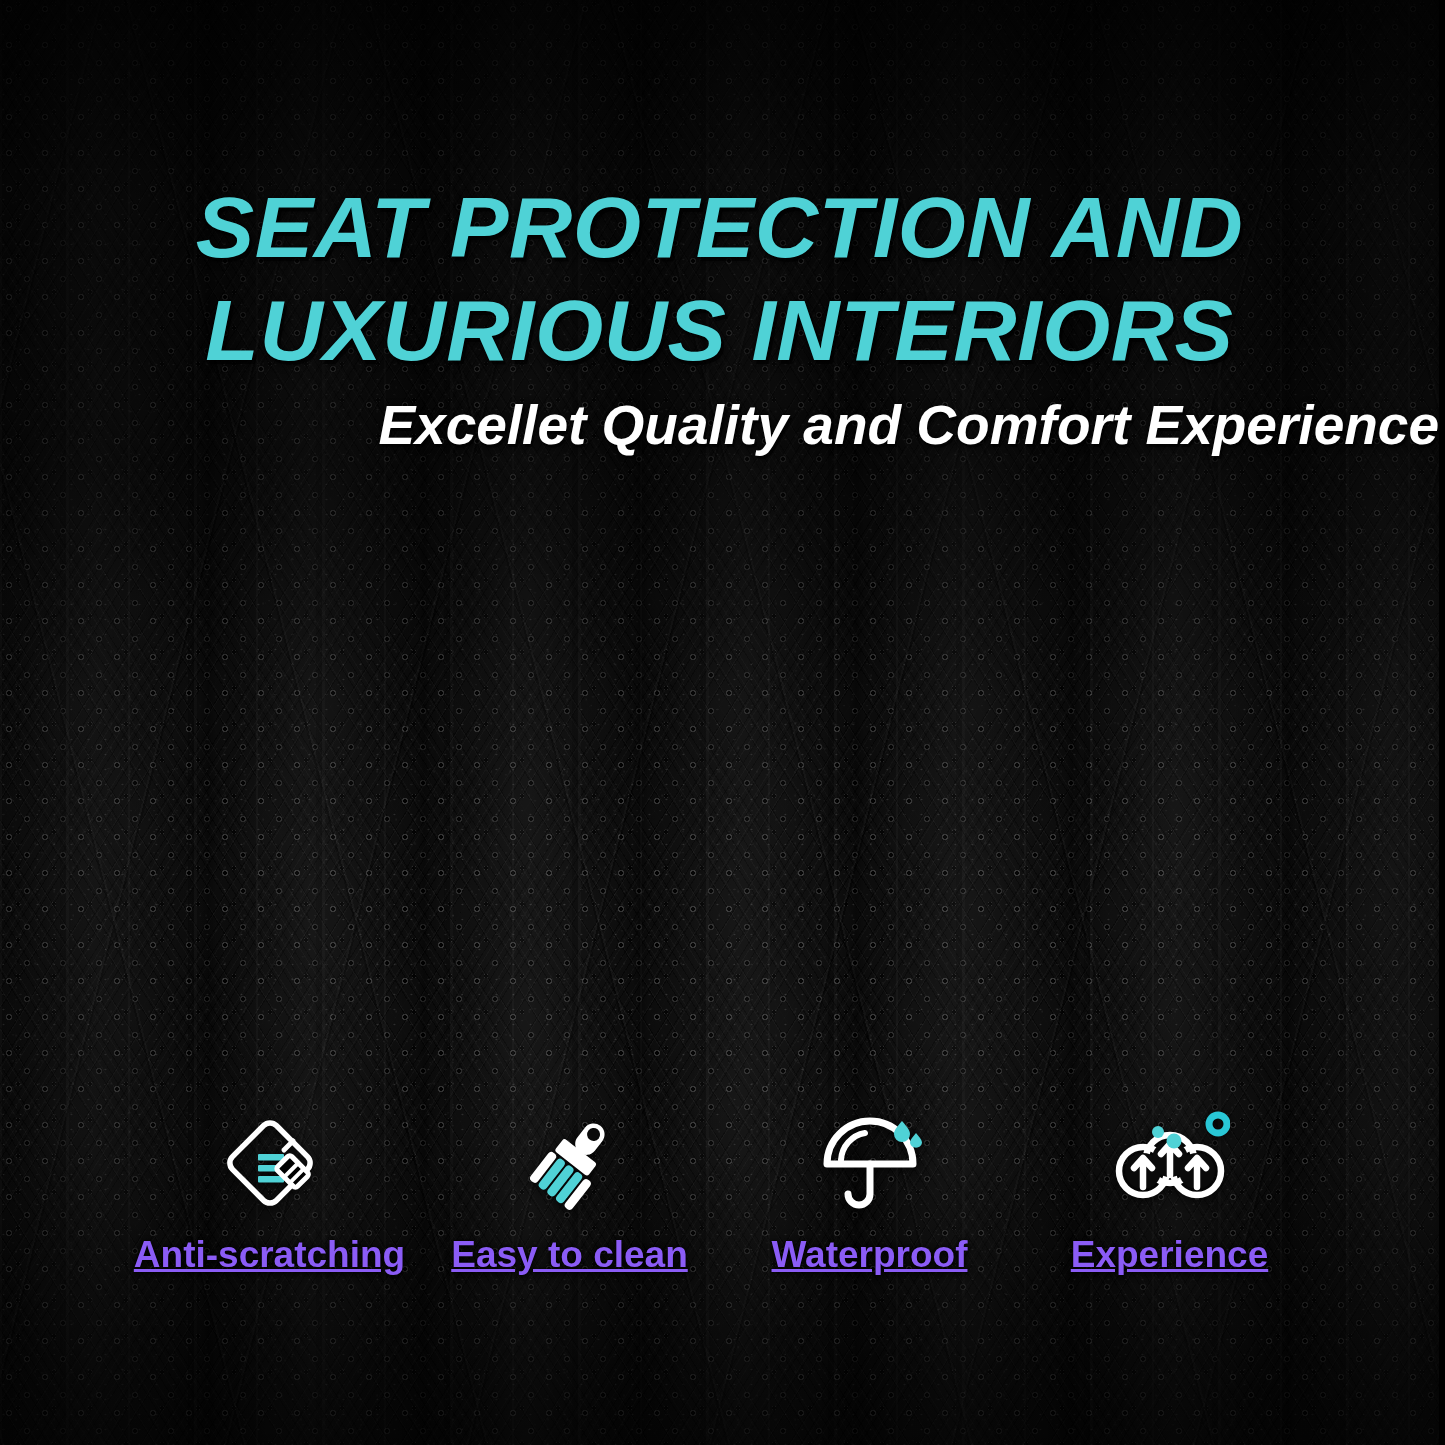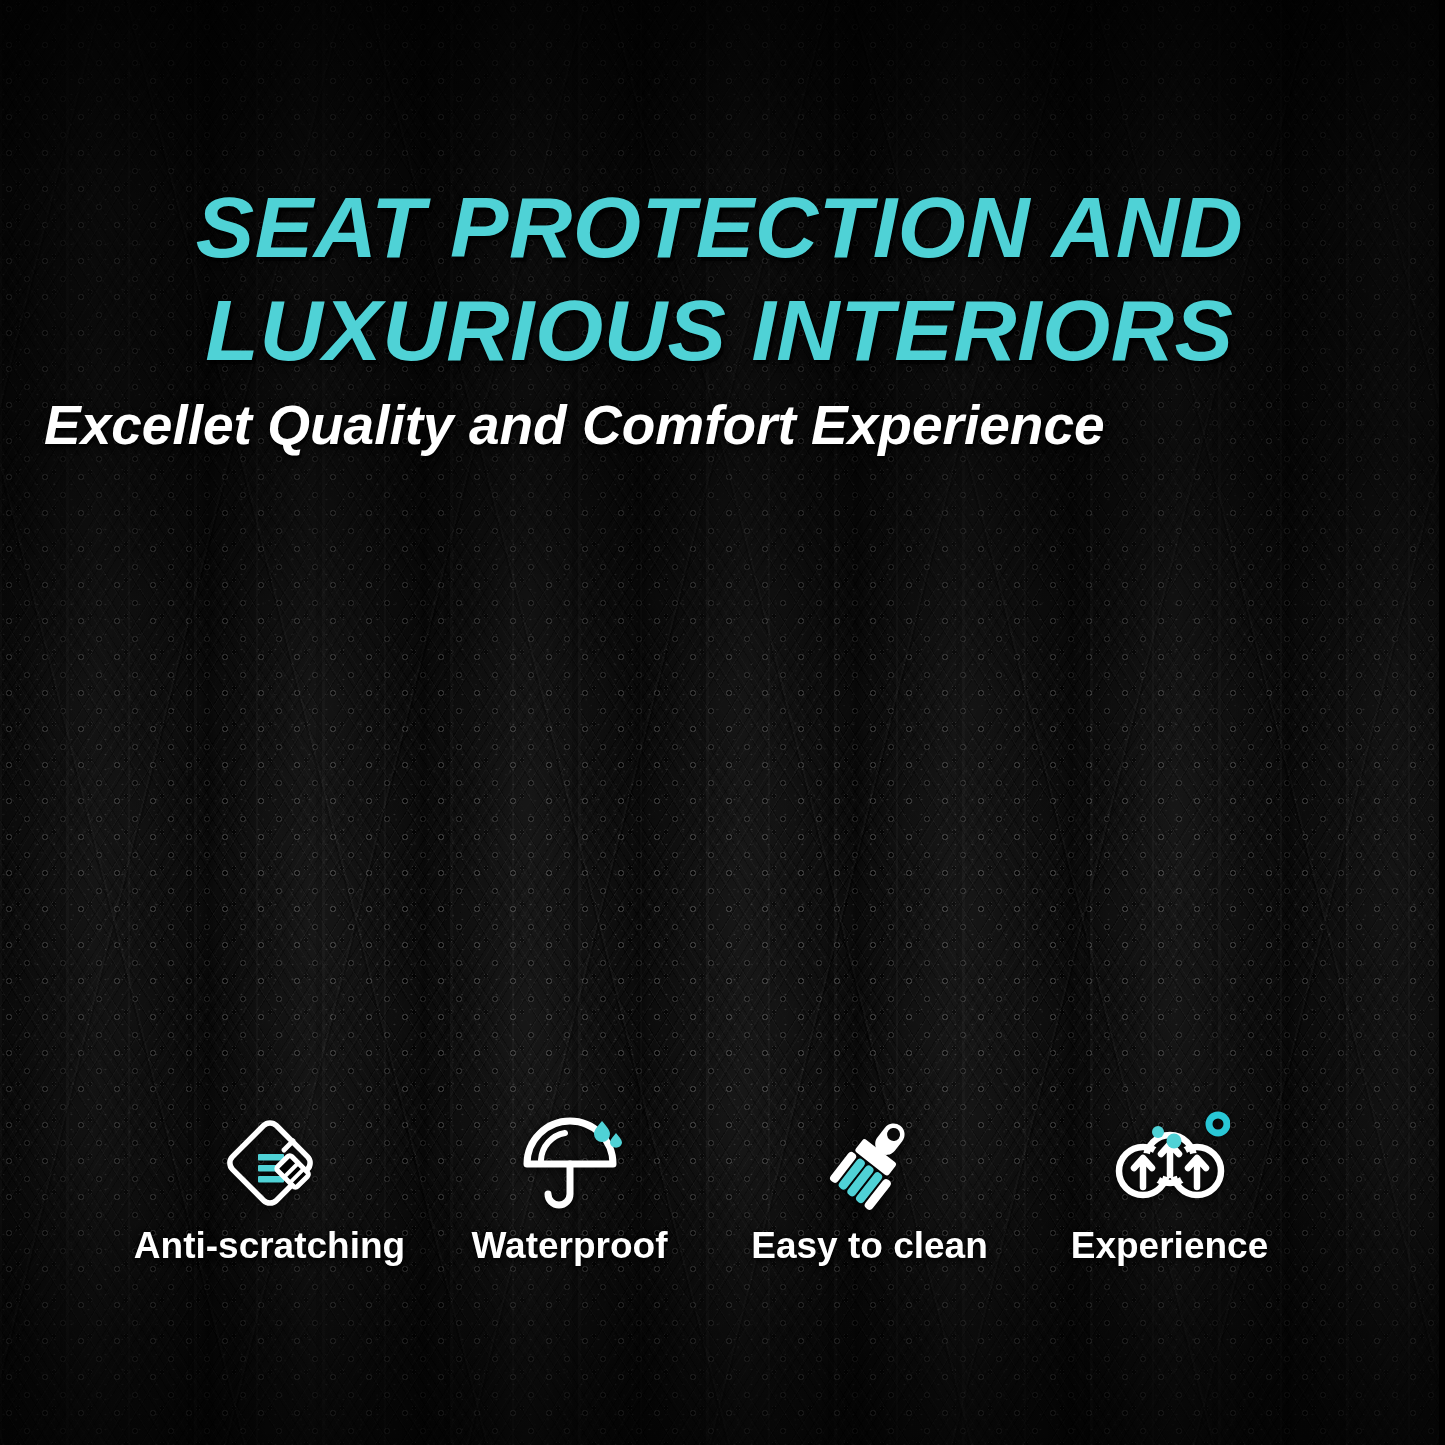--- a/index.html
+++ b/index.html
@@ -109,21 +109,21 @@
     font-style:italic;
     letter-spacing:.5px;
     transform:scaleX(1.02);
     text-shadow:
       3px 4px 0 rgba(0,0,0,.60),
       0 2px 10px rgba(0,0,0,.85);
     white-space:nowrap;
   }
   .subhead{
     position:absolute;left:0;right:0;top:392px;
-    text-align:left;
+    text-align:right;
     z-index:6;
     color:#ffffff;
     font-size:55px;
     line-height:66px;
     font-weight:bold;
     font-style:italic;
     white-space:nowrap;
     text-shadow:
       2px 3px 0 rgba(0,0,0,.55),
       0 2px 9px rgba(0,0,0,.8);
@@ -143,27 +143,28 @@
     width:300px;
     display:flex;
     flex-direction:column;
     align-items:center;
   }
   .feature .ic{
     height:115px;
     display:flex;align-items:center;justify-content:center;
   }
   .feature .cap{
-    margin-top:4px;
-    color:#ffffff;
+    margin-top:13px;
+    color:#8b5cf6;
     font-size:37px;
     line-height:44px;
     font-weight:bold;
     white-space:nowrap;
     text-shadow:0 2px 7px rgba(0,0,0,.9), 0 0 3px rgba(0,0,0,.9);
+    text-decoration:underline;
   }
   .feature svg{display:block;filter:drop-shadow(0 2px 6px rgba(0,0,0,.85));}
 </style>
 </head>
 <body>
 
 <div id="stage">
 
   <div class="layer lay-grain"></div>
   <div class="layer lay-hatch"></div>
@@ -201,57 +202,57 @@
 
           <path d="M70 43 L79 34" stroke="#ffffff" stroke-width="5" stroke-linecap="round"></path>
         </svg>
       </div>
       <div class="cap">Anti-scratching</div>
     </div>
 
     <div class="feature">
       <div class="ic">
         <svg width="112" height="112" viewBox="0 0 112 112" fill="none">
-
-          <path d="M13 57 A43 43 0 0 1 99 57 Z" stroke="#ffffff" stroke-width="7" stroke-linejoin="round" fill="none"></path>
-
-          <path d="M27 53 A29 29 0 0 1 51 26" stroke="#ffffff" stroke-width="6" stroke-linecap="round" fill="none"></path>
-
-          <path d="M56 57 V87 A11 11 0 0 1 34 87" stroke="#ffffff" stroke-width="7" stroke-linecap="round" fill="none"></path>
-
-          <path d="M88 14 c5 6 8 9 8 13 a8 8 0 0 1 -16 0 c0 -4 3 -7 8 -13 z" fill="#4fd2d6"></path>
-          <path d="M102 26 c4 5 6 7 6 10 a6.2 6.2 0 0 1 -12 0 c0 -3 2 -5 6 -10 z" fill="#4fd2d6"></path>
-        </svg>
-      </div>
-      <div class="cap">Waterproof</div>
-    </div>
-
-    <div class="feature">
-      <div class="ic">
-        <svg width="112" height="112" viewBox="0 0 112 112" fill="none">
           <g transform="rotate(38 56 56)">
 
             <rect x="46" y="8" width="22" height="34" rx="11" fill="#ffffff"></rect>
             <circle cx="57" cy="19" r="6.5" fill="#0a0a0a"></circle>
 
             <rect x="36" y="40" width="42" height="16" rx="3" fill="#ffffff"></rect>
 
             <rect x="33" y="58" width="9" height="36" rx="4" fill="#ffffff"></rect>
             <rect x="44" y="58" width="9" height="36" rx="4" fill="#4fd2d6"></rect>
             <rect x="55" y="58" width="9" height="36" rx="4" fill="#4fd2d6"></rect>
             <rect x="66" y="58" width="9" height="36" rx="4" fill="#4fd2d6"></rect>
             <rect x="77" y="58" width="9" height="36" rx="4" fill="#ffffff"></rect>
           </g>
         </svg>
       </div>
       <div class="cap">Easy to clean</div>
     </div>
 
     <div class="feature">
       <div class="ic">
+        <svg width="112" height="112" viewBox="0 0 112 112" fill="none">
+
+          <path d="M13 57 A43 43 0 0 1 99 57 Z" stroke="#ffffff" stroke-width="7" stroke-linejoin="round" fill="none"></path>
+
+          <path d="M27 53 A29 29 0 0 1 51 26" stroke="#ffffff" stroke-width="6" stroke-linecap="round" fill="none"></path>
+
+          <path d="M56 57 V87 A11 11 0 0 1 34 87" stroke="#ffffff" stroke-width="7" stroke-linecap="round" fill="none"></path>
+
+          <path d="M88 14 c5 6 8 9 8 13 a8 8 0 0 1 -16 0 c0 -4 3 -7 8 -13 z" fill="#4fd2d6"></path>
+          <path d="M102 26 c4 5 6 7 6 10 a6.2 6.2 0 0 1 -12 0 c0 -3 2 -5 6 -10 z" fill="#4fd2d6"></path>
+        </svg>
+      </div>
+      <div class="cap">Waterproof</div>
+    </div>
+
+    <div class="feature">
+      <div class="ic">
         <svg width="120" height="112" viewBox="0 0 120 112" fill="none">
 
           <circle cx="33" cy="64" r="24" stroke="#ffffff" stroke-width="6.5" fill="none"></circle>
           <circle cx="60" cy="52" r="24" stroke="#ffffff" stroke-width="6.5" fill="none"></circle>
           <circle cx="87" cy="64" r="24" stroke="#ffffff" stroke-width="6.5" fill="none"></circle>
 
           <circle cx="33" cy="64" r="18" fill="#0a0a0a"></circle>
           <circle cx="60" cy="52" r="18" fill="#0a0a0a"></circle>
           <circle cx="87" cy="64" r="18" fill="#0a0a0a"></circle>
 

